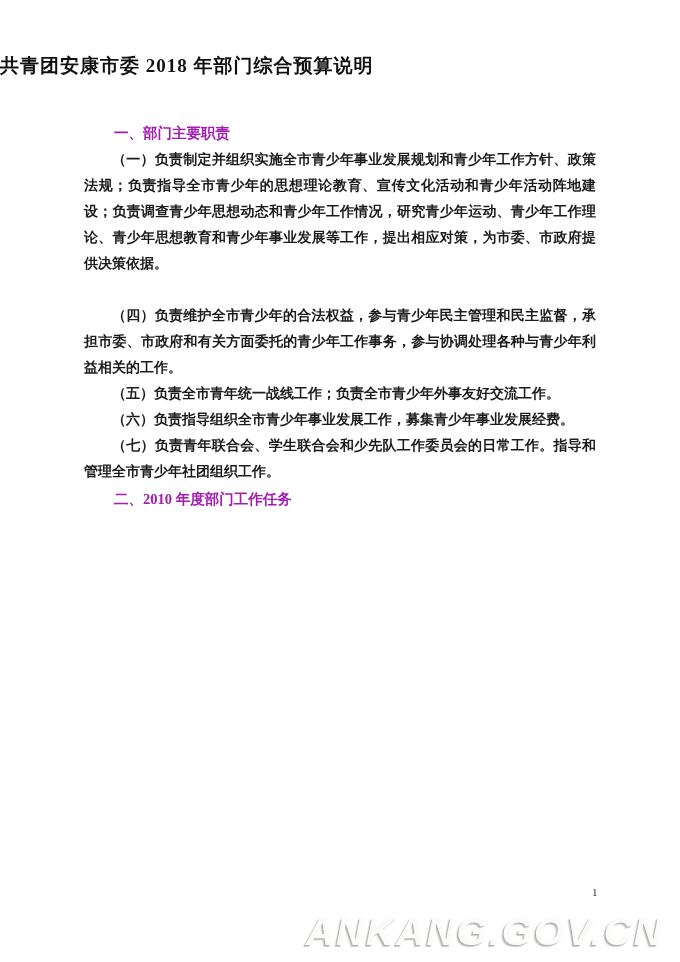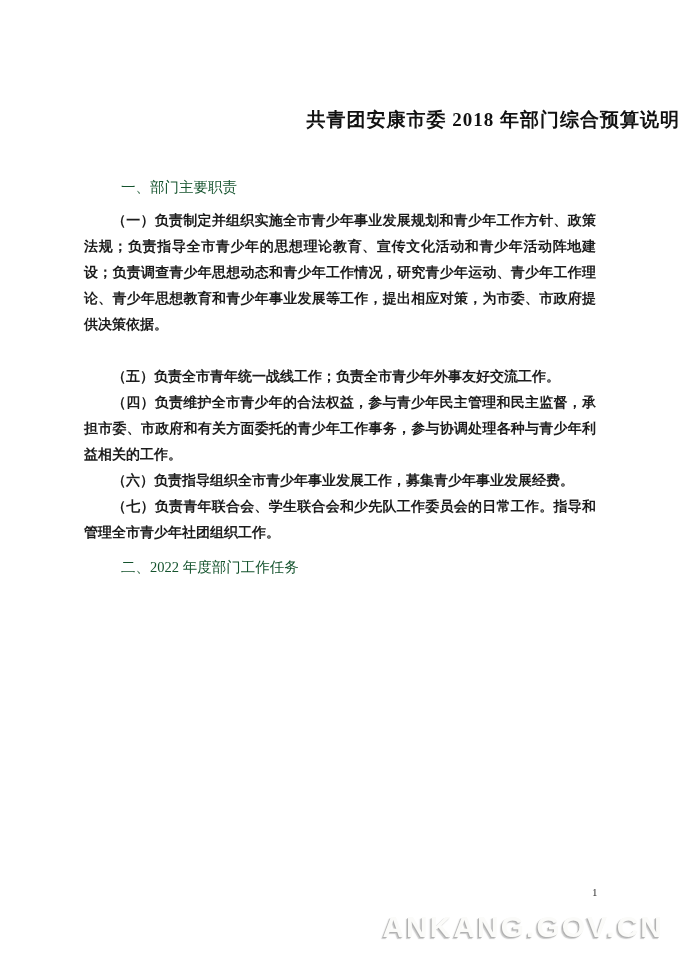--- a/index.html
+++ b/index.html
@@ -10,43 +10,43 @@
   body {
     width: 680px;
     height: 962px;
     position: relative;
     overflow: hidden;
     font-family: "Liberation Serif", "DejaVu Serif", serif;
     color: #1c1c1c;
   }
   .doc-title {
     margin: 0;
-    padding-top: 106px;
-    text-align: right;
+    padding-top: 52px;
+    text-align: left;
     font-size: 19px;
     font-weight: bold;
     letter-spacing: 1px;
     line-height: 27px;
     color: #111111;
   }
   .content {
     width: 512px;
     margin: 41px 0 0 84px;
     font-size: 14px;
     line-height: 26px;
     text-align: justify;
     text-justify: inter-ideograph;
   }
   .section-heading {
-    margin: 8px;
+    margin: 1px;
     font-size: 14.5px;
-    font-weight: normal;
+    font-weight: bold;
     text-indent: 2em;
     line-height: 26px;
-    color: #14532d;
+    color: #a21caf;
   }
   .content p {
     margin: 0;
     text-indent: 2em;
     font-weight: bold;
   }
   .content p.gap-after {
     margin-bottom: 26px;
   }
   .page-number {
@@ -56,43 +56,44 @@
     font-size: 11px;
     color: #333333;
     font-family: "Liberation Serif", "DejaVu Serif", serif;
   }
   .watermark {
     position: absolute;
     top: 910px;
     right: 16px;
     font-family: "Liberation Sans", "DejaVu Sans", sans-serif;
     font-weight: bold;
-    font-size: 30px;
+    font-style: italic;
+    font-size: 39px;
     letter-spacing: 2px;
     color: #fbfbf9;
     text-shadow: -2px 2px 1px rgba(140,140,140,0.45), -1px 1px 0 rgba(170,170,170,0.55);
     user-select: none;
     white-space: nowrap;
   }
 </style>
 </head>
 <body>
 
 <h1 class="doc-title">共青团安康市委 2018 年部门综合预算说明</h1>
 
 <div class="content">
 
   <h2 class="section-heading">一、部门主要职责</h2>
 
   <p class="gap-after">（一）负责制定并组织实施全市青少年事业发展规划和青少年工作方针、政策法规；负责指导全市青少年的思想理论教育、宣传文化活动和青少年活动阵地建设；负责调查青少年思想动态和青少年工作情况，研究青少年运动、青少年工作理论、青少年思想教育和青少年事业发展等工作，提出相应对策，为市委、市政府提供决策依据。</p>
+  <p>（四）负责维护全市青少年的合法权益，参与青少年民主管理和民主监督，承担市委、市政府和有关方面委托的青少年工作事务，参与协调处理各种与青少年利益相关的工作。</p>
   <p>（五）负责全市青年统一战线工作；负责全市青少年外事友好交流工作。</p>
-  <p>（四）负责维护全市青少年的合法权益，参与青少年民主管理和民主监督，承担市委、市政府和有关方面委托的青少年工作事务，参与协调处理各种与青少年利益相关的工作。</p>
   <p>（六）负责指导组织全市青少年事业发展工作，募集青少年事业发展经费。</p>
   <p>（七）负责青年联合会、学生联合会和少先队工作委员会的日常工作。指导和管理全市青少年社团组织工作。</p>
 
-  <h2 class="section-heading">二、2022 年度部门工作任务</h2>
+  <h2 class="section-heading">二、2010 年度部门工作任务</h2>
 
 
 </div>
 
 <div class="page-number">1</div>
 
 <div class="watermark">ANKANG.GOV.CN</div>
 
 </body></html>

